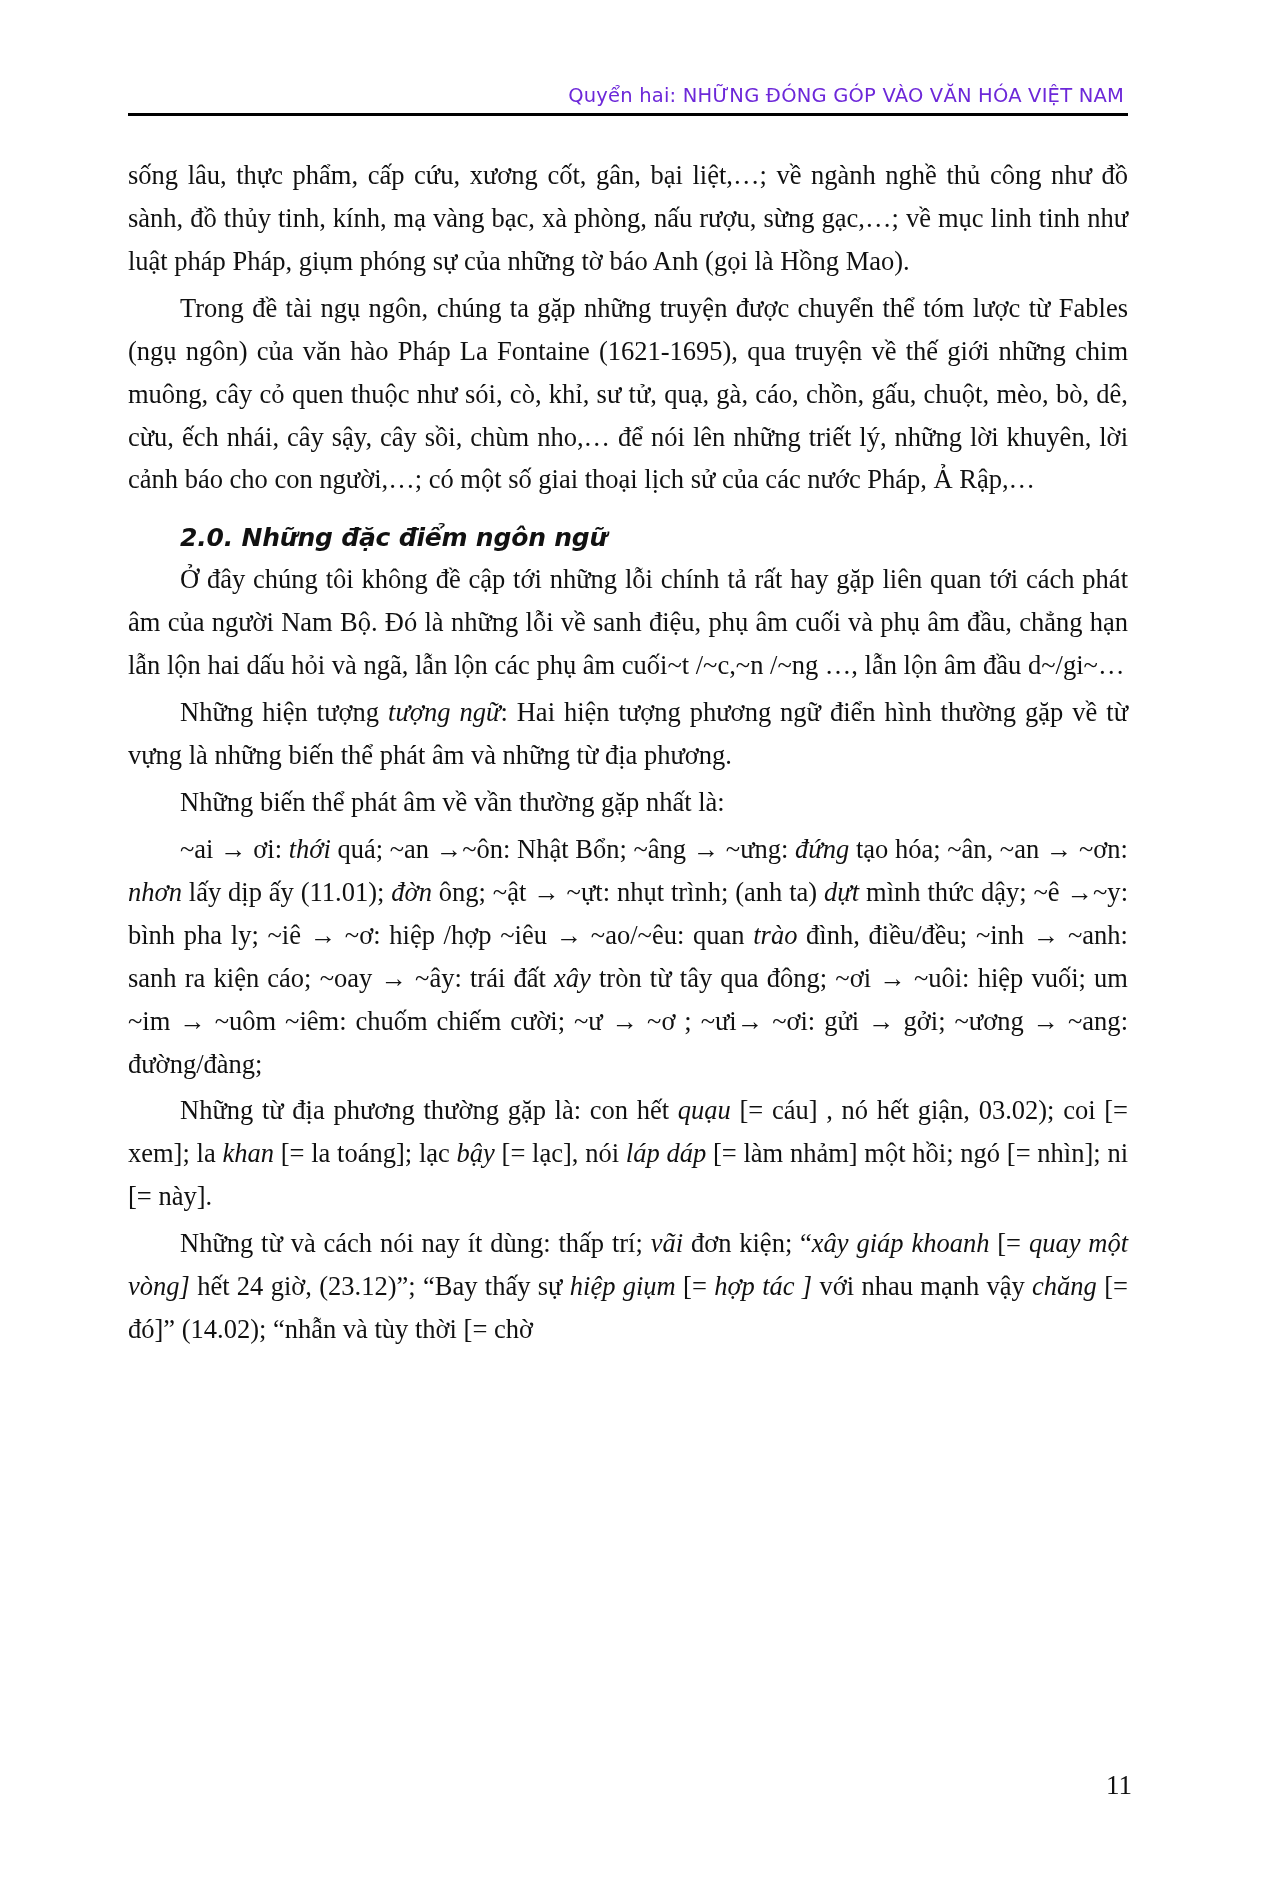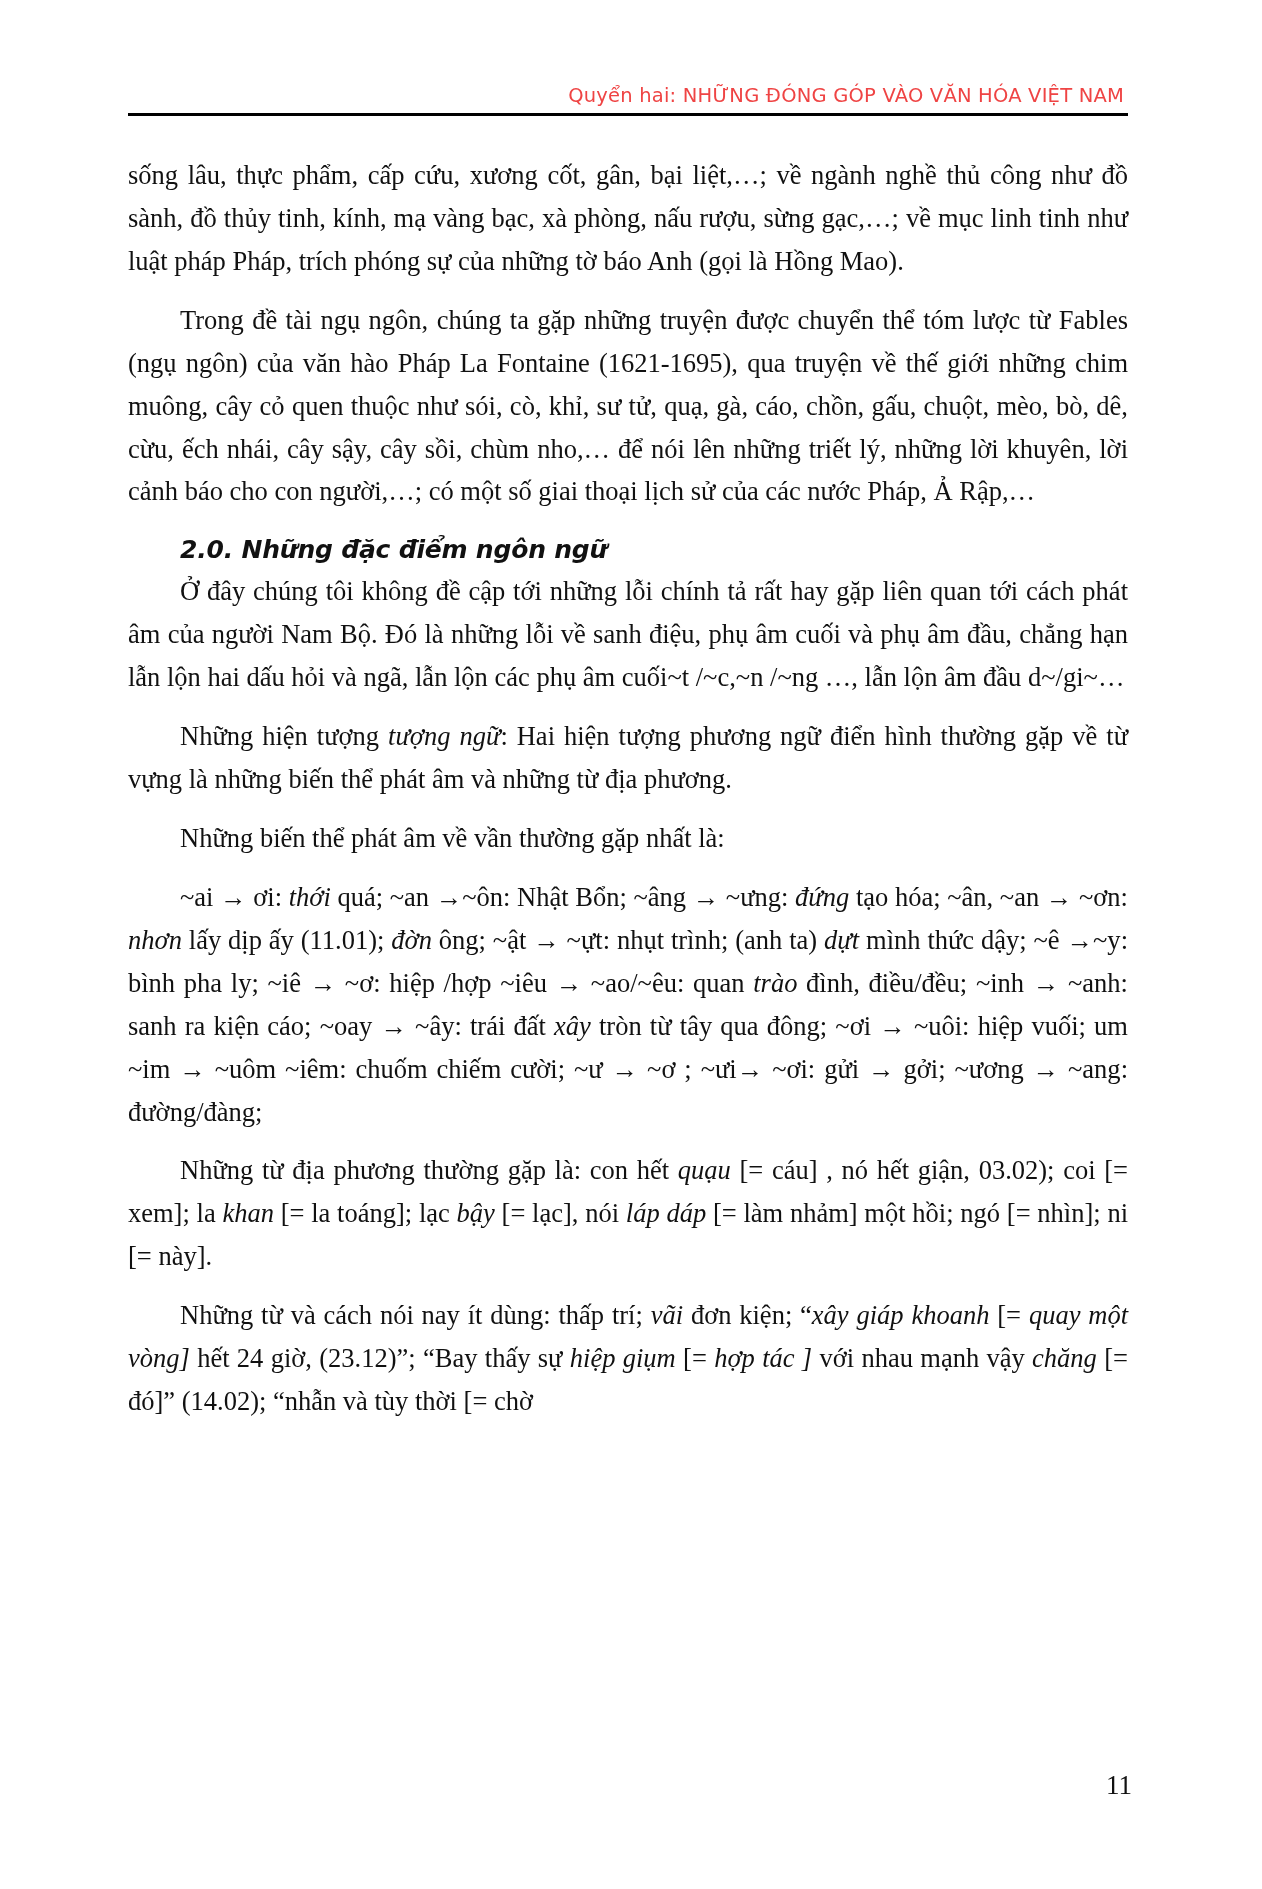--- a/index.html
+++ b/index.html
@@ -21,41 +21,41 @@
     position: absolute;
     left: 128px;
     top: 84px;
     width: 1000px;
   }
   .header-line {
     text-align: right;
     font-family: "DejaVu Sans", sans-serif;
     font-size: 19.5px;
     letter-spacing: 0.2px;
-    color: #ef4444;
+    color: #6d28d9;
     padding-right: 4px;
     margin-bottom: 6px;
   }
   .header-rule {
     border-top: 3px solid #000000;
     width: 100%;
     margin-bottom: 38px;
   }
   p {
     margin: 0;
     font-size: 26.5px;
     line-height: 1.62;
     text-align: justify;
     text-justify: inter-word;
   }
   p.indent {
     text-indent: 52px;
   }
   .body-block p + p {
-    margin-top: 16px;
+    margin-top: 4px;
   }
   h3.sec-head {
     margin: 22px 0 6px 52px;
     font-size: 25px;
     font-weight: bold;
     font-style: italic;
     font-family: "DejaVu Sans", sans-serif;
     letter-spacing: -0.2px;
   }
   .subhead {
@@ -80,21 +80,21 @@
 
 <div class="page">
 
   <div class="content">
 
     <div class="header-line">Quyển hai: NHỮNG ĐÓNG GÓP VÀO VĂN HÓA VIỆT NAM</div>
     <div class="header-rule"></div>
 
     <div class="body-block">
 
-      <p>sống lâu, thực phẩm, cấp cứu, xương cốt, gân, bại liệt,…; về ngành nghề thủ công như đồ sành, đồ thủy tinh, kính, mạ vàng bạc, xà phòng, nấu rượu, sừng gạc,…; về mục linh tinh như luật pháp Pháp, trích phóng sự của những tờ báo Anh (gọi là Hồng Mao).</p>
+      <p>sống lâu, thực phẩm, cấp cứu, xương cốt, gân, bại liệt,…; về ngành nghề thủ công như đồ sành, đồ thủy tinh, kính, mạ vàng bạc, xà phòng, nấu rượu, sừng gạc,…; về mục linh tinh như luật pháp Pháp, giụm phóng sự của những tờ báo Anh (gọi là Hồng Mao).</p>
 
       <p class="indent">Trong đề tài ngụ ngôn, chúng ta gặp những truyện được chuyển thể tóm lược từ Fables (ngụ ngôn) của văn hào Pháp La Fontaine (1621-1695), qua truyện về thế giới những chim muông, cây cỏ quen thuộc như sói, cò, khỉ, sư tử, quạ, gà, cáo, chồn, gấu, chuột, mèo, bò, dê, cừu, ếch nhái, cây sậy, cây sồi, chùm nho,… để nói lên những triết lý, những lời khuyên, lời cảnh báo cho con người,…; có một số giai thoại lịch sử của các nước Pháp, Ả Rập,…</p>
 
       <h3 class="sec-head">2.0. Những đặc điểm ngôn ngữ</h3>
 
 
       <p class="indent">Ở đây chúng tôi không đề cập tới những lỗi chính tả rất hay gặp liên quan tới cách phát âm của người Nam Bộ. Đó là những lỗi về sanh điệu, phụ âm cuối và phụ âm đầu, chẳng hạn lẫn lộn hai dấu hỏi và ngã, lẫn lộn các phụ âm cuối~t /~c,~n /~ng …, lẫn lộn âm đầu d~/gi~…</p>
 
       <p class="indent"><span>Những hiện tượng </span><span class="it">tượng ngữ</span><span>: Hai hiện tượng phương ngữ điển hình thường gặp về từ vựng là những biến thể phát âm và những từ địa phương.</span></p>
 

